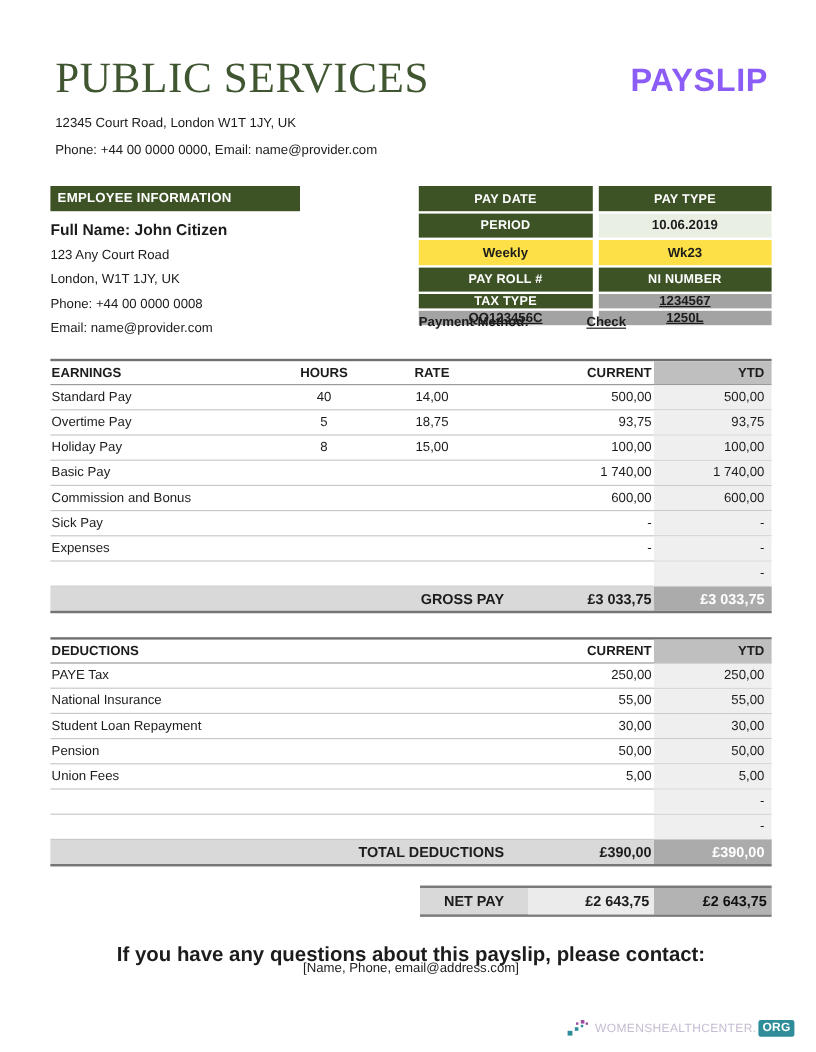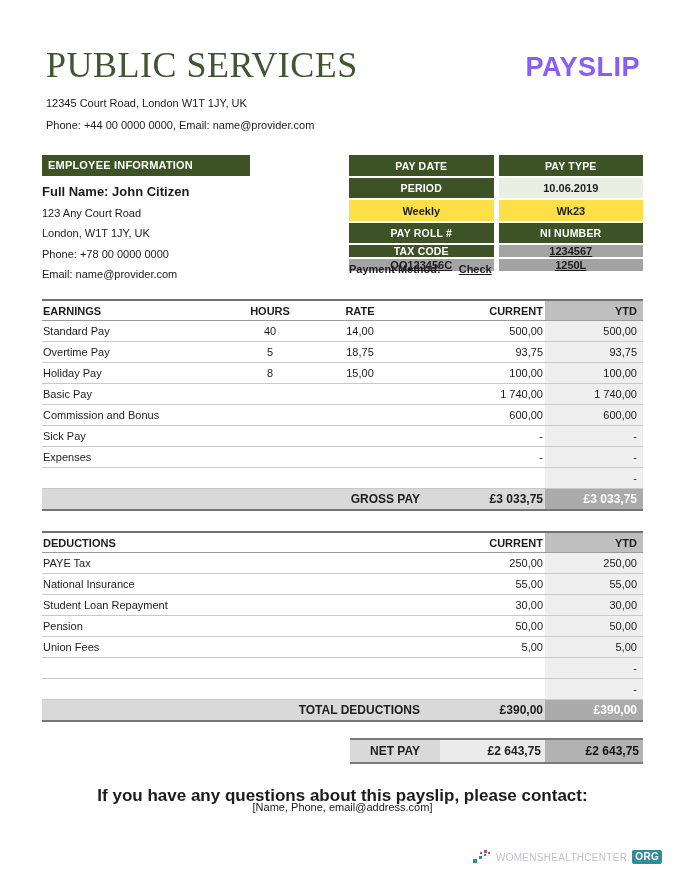--- a/index.html
+++ b/index.html
@@ -41,21 +41,21 @@
     display:flex;align-items:center;justify-content:center;letter-spacing:0.2px;
   }
   .pay-v{
     background:#fde047;font-size:11px;font-weight:bold;
     display:flex;align-items:center;justify-content:center;
   }
   .pay-v.green{background:#e9f0e3;}
   .pay-v.grey{background:#a3a3a3;text-decoration:underline;}
 
   .payment-method{position:absolute;left:349px;top:263px;font-size:11px;font-weight:bold;display:flex;}
-  .payment-method .pm-value{margin-left:18px;text-decoration:underline;}
+  .payment-method .pm-value{margin-left:48px;text-decoration:underline;}
 
   
   .tbl{position:absolute;left:42px;width:601px;}
   .earnings-tbl{top:299px;}
   .deductions-tbl{top:531px;}
   .t-header{
     display:flex;height:22px;align-items:stretch;font-weight:bold;font-size:11px;
     border-top:2px solid #707070;border-bottom:1px solid #9a9a9a;box-sizing:border-box;
   }
   .t-row{
@@ -107,34 +107,34 @@
 <div class="company-name">PUBLIC SERVICES</div>
 <div class="payslip-title">PAYSLIP</div>
 <div class="addr1">12345 Court Road, London W1T 1JY, UK</div>
 <div class="addr2">Phone: +44 00 0000 0000, Email: name@provider.com</div>
 
 <div class="emp-block">
   <div class="section-bar">EMPLOYEE INFORMATION</div>
   <div class="emp-name">Full Name: John Citizen</div>
   <div class="emp-line">123 Any Court Road</div>
   <div class="emp-line">London, W1T 1JY, UK</div>
-  <div class="emp-line">Phone: +78 00 0000 0000</div>
+  <div class="emp-line">Phone: +44 00 0000 0008</div>
   <div class="emp-line">Email: name@provider.com</div>
 </div>
 
 <div class="pay-grid">
   <div class="pay-h">PAY DATE</div>
   <div class="pay-h">PAY TYPE</div>
   <div class="pay-h">PERIOD</div>
   <div class="pay-v green">10.06.2019</div>
   <div class="pay-v">Weekly</div>
   <div class="pay-v">Wk23</div>
   <div class="pay-h">PAY ROLL #</div>
   <div class="pay-h">NI NUMBER</div>
-  <div class="pay-h">TAX CODE</div>
+  <div class="pay-h">TAX TYPE</div>
   <div class="pay-v grey">1234567</div>
   <div class="pay-v grey">QQ123456C</div>
   <div class="pay-v grey">1250L</div>
 </div>
 
 <div class="payment-method">
   <span>Payment Method:</span>
   <span class="pm-value">Check</span>
 </div>
 

